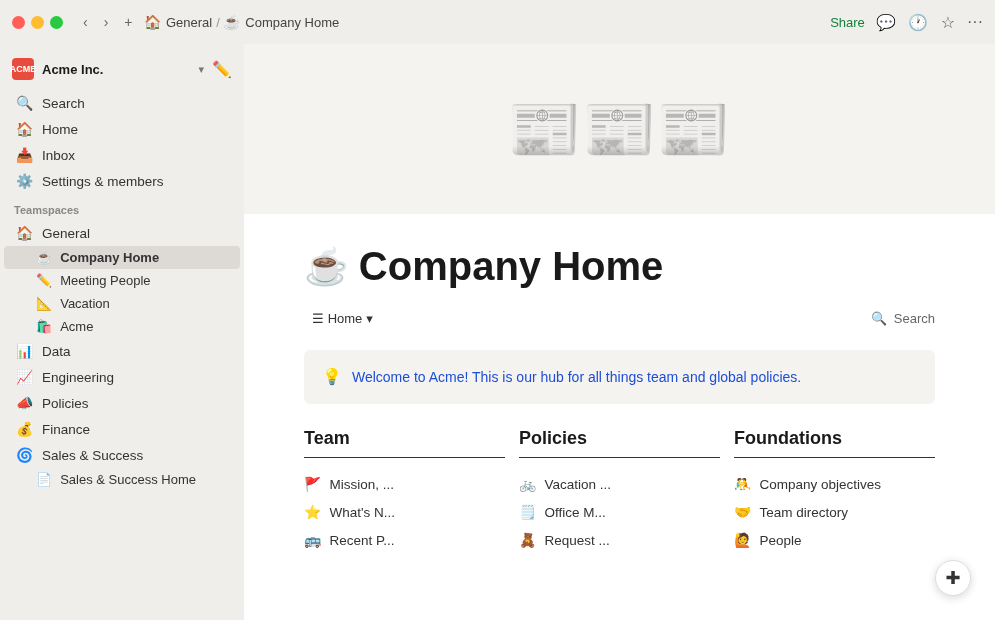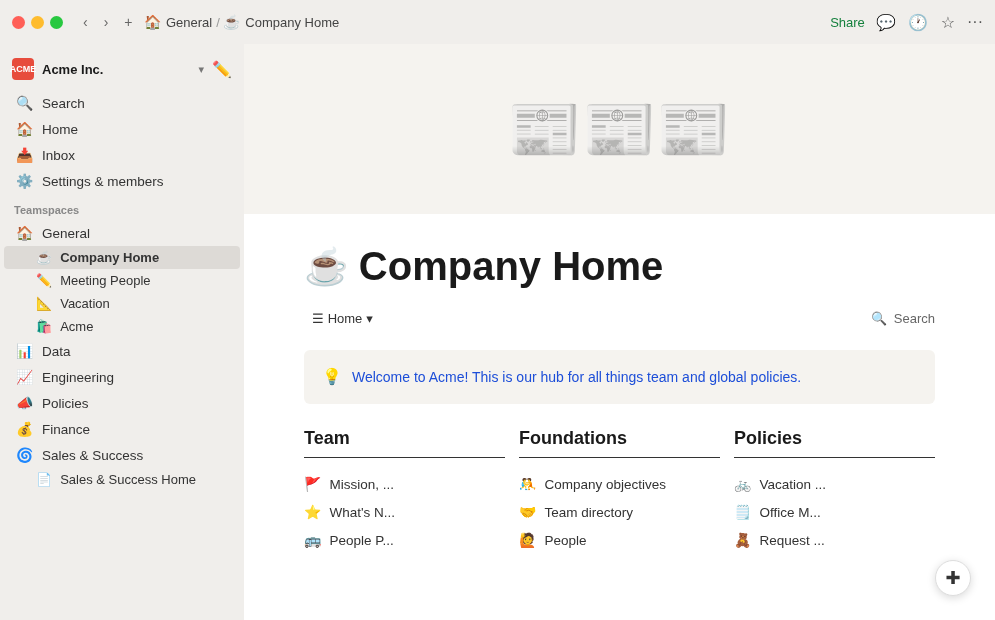--- a/index.html
+++ b/index.html
@@ -439,55 +439,55 @@
           <div class="column-item">
             <span class="column-item-icon">🚩</span>
             <span class="column-item-text">Mission, ...</span>
           </div>
           <div class="column-item">
             <span class="column-item-icon">⭐</span>
             <span class="column-item-text">What's N...</span>
           </div>
           <div class="column-item">
             <span class="column-item-icon">🚌</span>
-            <span class="column-item-text">People P...</span>
+            <span class="column-item-text">Recent P...</span>
+          </div>
+        </div>
+
+        <div class="column">
+          <div class="column-title">Policies</div>
+          <div class="column-divider"></div>
+          <div class="column-item">
+            <span class="column-item-icon">🚲</span>
+            <span class="column-item-text">Vacation ...</span>
+          </div>
+          <div class="column-item">
+            <span class="column-item-icon">🗒️</span>
+            <span class="column-item-text">Office M...</span>
+          </div>
+          <div class="column-item">
+            <span class="column-item-icon">🧸</span>
+            <span class="column-item-text">Request ...</span>
           </div>
         </div>
 
         <div class="column">
           <div class="column-title">Foundations</div>
           <div class="column-divider"></div>
           <div class="column-item">
             <span class="column-item-icon">🤼</span>
             <span class="column-item-text">Company objectives</span>
           </div>
           <div class="column-item">
             <span class="column-item-icon">🤝</span>
             <span class="column-item-text">Team directory</span>
           </div>
           <div class="column-item">
             <span class="column-item-icon">🙋</span>
             <span class="column-item-text">People</span>
           </div>
         </div>
-
-        <div class="column">
-          <div class="column-title">Policies</div>
-          <div class="column-divider"></div>
-          <div class="column-item">
-            <span class="column-item-icon">🚲</span>
-            <span class="column-item-text">Vacation ...</span>
-          </div>
-          <div class="column-item">
-            <span class="column-item-icon">🗒️</span>
-            <span class="column-item-text">Office M...</span>
-          </div>
-          <div class="column-item">
-            <span class="column-item-icon">🧸</span>
-            <span class="column-item-text">Request ...</span>
-          </div>
-        </div>
       </div>
     </div>
   </div>
 </div>
 
 <button class="float-add-btn">✚</button>
 
 </body></html>

